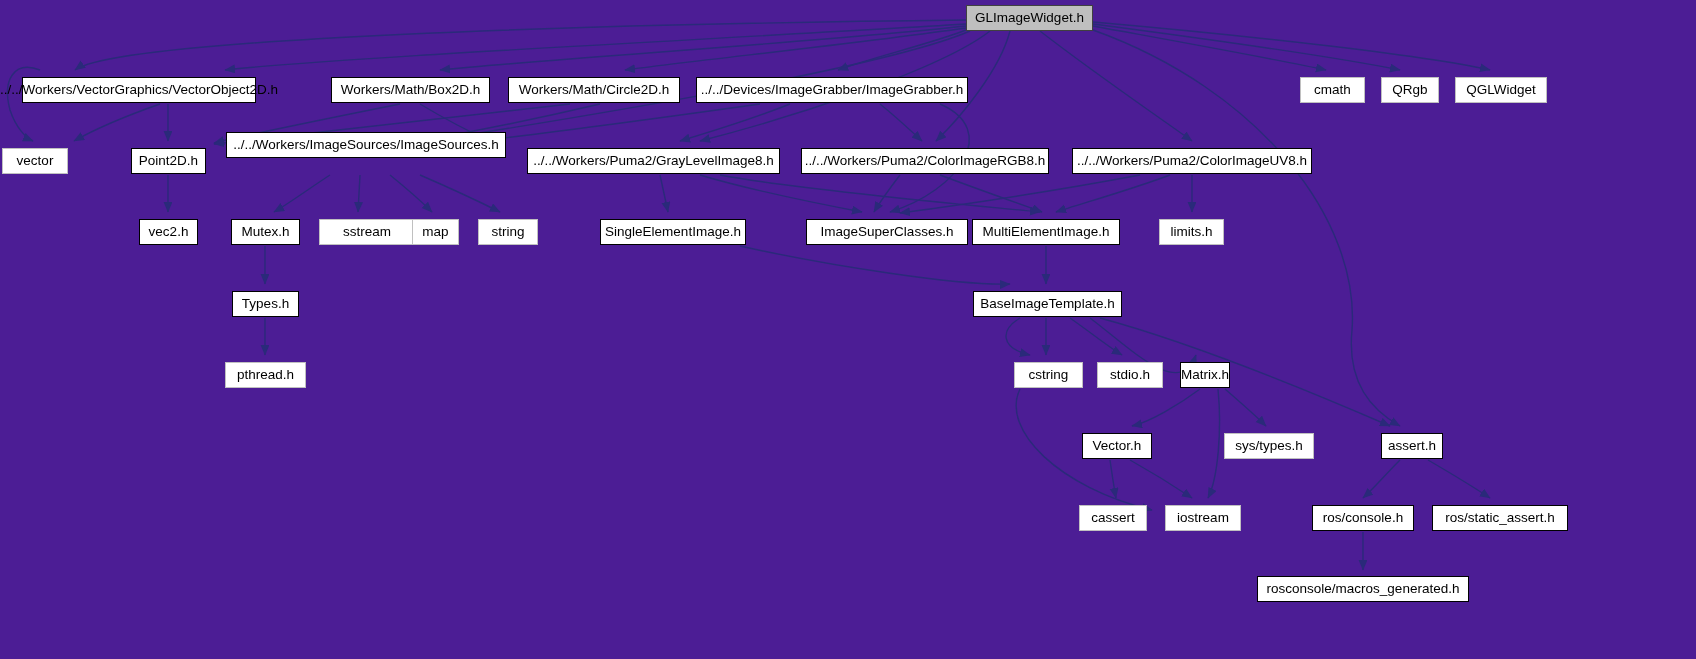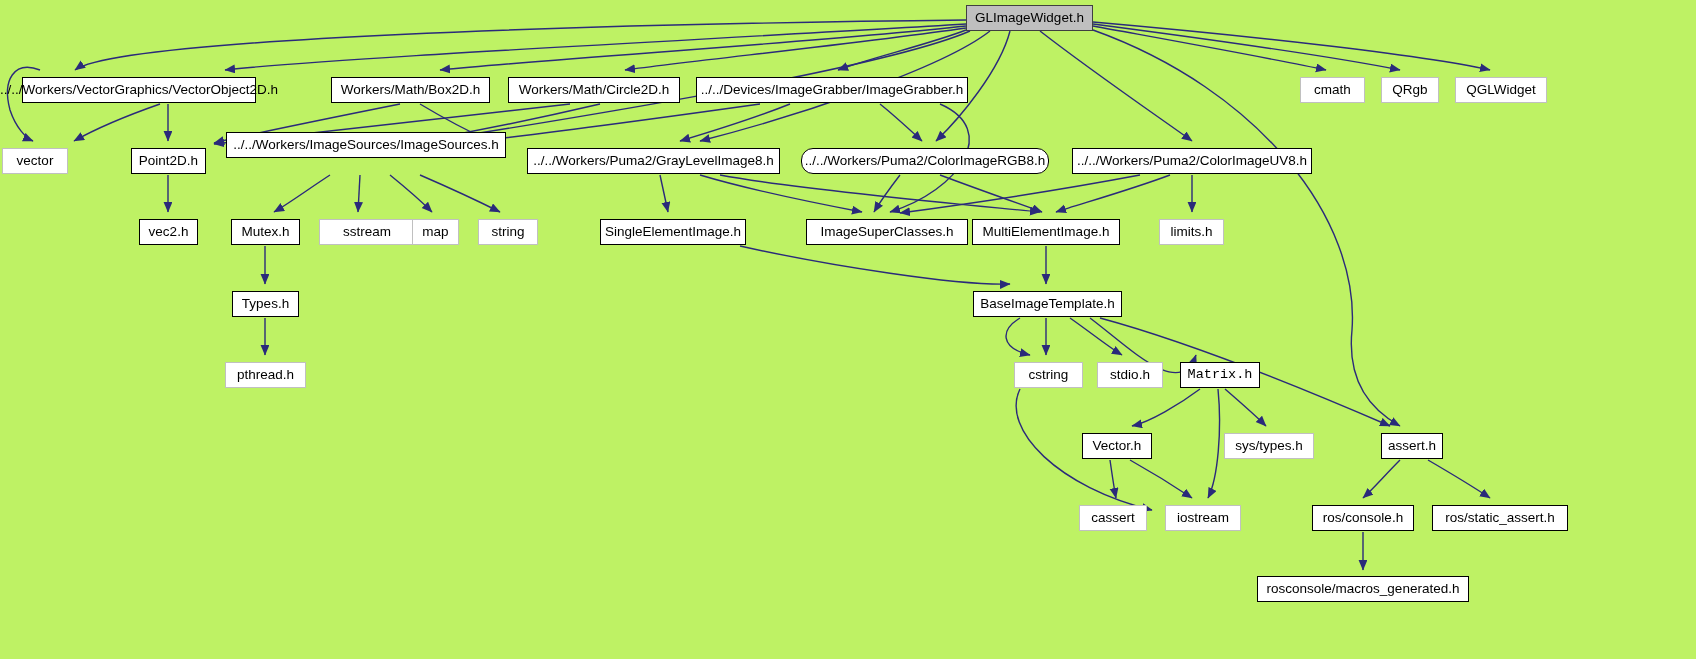--- a/index.html
+++ b/index.html
@@ -3,21 +3,21 @@
 <meta charset="utf-8">
 <title>GLImageWidget.h include dependency graph</title>
 <style>
   html,body{margin:0;padding:0;background:#ffffff;}
   body{font-family:"Liberation Sans","DejaVu Sans",sans-serif;}
   #graph{
     position:relative;
     width:1696px;
     height:659px;
     overflow:hidden;
-    background:#bef264;
+    background:#4c1d95;
   }
   #edges{
     position:absolute;
     left:0;top:0;
     width:1696px;height:659px;
     pointer-events:none;
   }
   .node{
     position:absolute;
     box-sizing:border-box;
@@ -141,21 +141,21 @@
       </div>
       <div class="node hdr" style="left: 131px; top: 148px; width: 75px;">
         <span>Point2D.h</span>
       </div>
       <div class="node hdr" style="left: 226px; top: 132px; width: 280px;">
         <span>../../Workers/ImageSources/ImageSources.h</span>
       </div>
       <div class="node hdr" style="left: 527px; top: 148px; width: 253px;">
         <span>../../Workers/Puma2/GrayLevelImage8.h</span>
       </div>
-      <div class="node hdr" style="left: 801px; top: 148px; width: 248px; border-radius: 12px;">
+      <div class="node hdr" style="left: 801px; top: 148px; width: 248px;">
         <span>../../Workers/Puma2/ColorImageRGB8.h</span>
       </div>
       <div class="node hdr" style="left: 1072px; top: 148px; width: 240px;">
         <span>../../Workers/Puma2/ColorImageUV8.h</span>
       </div>
       <div class="node hdr" style="left: 139px; top: 219px; width: 59px;">
         <span>vec2.h</span>
       </div>
       <div class="node hdr" style="left: 231px; top: 219px; width: 69px;">
         <span>Mutex.h</span>
@@ -189,21 +189,21 @@
       </div>
       <div class="node sys" style="left: 225px; top: 362px; width: 81px;">
         <span>pthread.h</span>
       </div>
       <div class="node sys" style="left: 1014px; top: 362px; width: 69px;">
         <span>cstring</span>
       </div>
       <div class="node sys" style="left: 1097px; top: 362px; width: 66px;">
         <span>stdio.h</span>
       </div>
-      <div class="node hdr" style="left: 1180px; top: 362px; width: 80px; font-family: Liberation Mono, monospace;">
+      <div class="node hdr" style="left: 1180px; top: 362px; width: 50px;">
         <span>Matrix.h</span>
       </div>
       <div class="node hdr" style="left: 1082px; top: 433px; width: 70px;">
         <span>Vector.h</span>
       </div>
       <div class="node sys" style="left: 1224px; top: 433px; width: 90px;">
         <span>sys/types.h</span>
       </div>
       <div class="node hdr" style="left: 1381px; top: 433px; width: 62px;">
         <span>assert.h</span>

